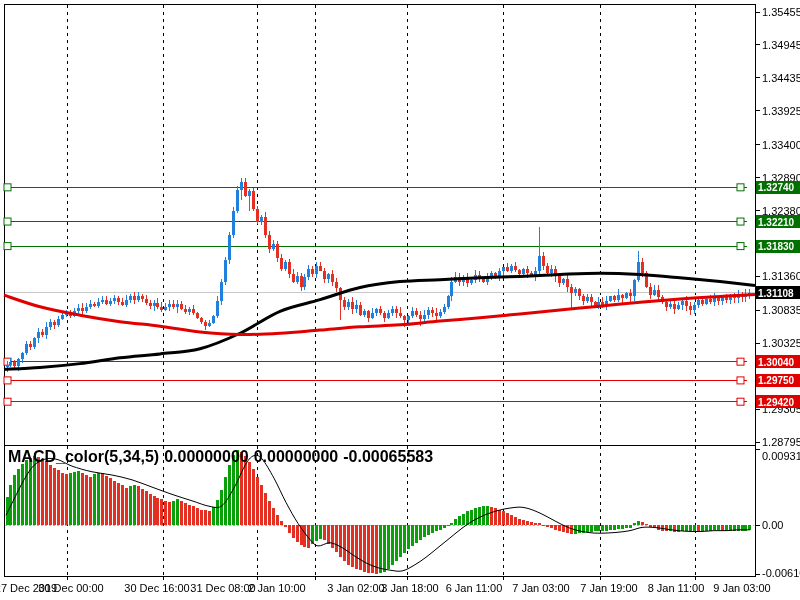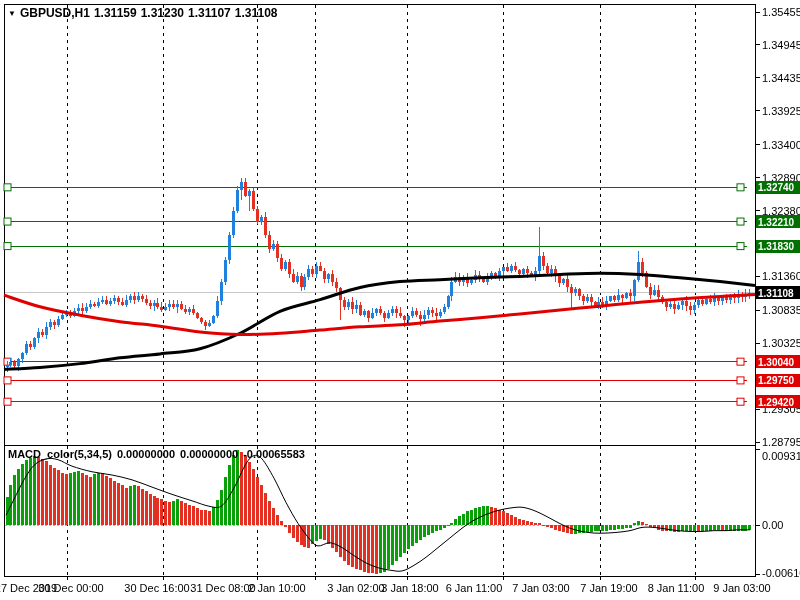--- a/index.html
+++ b/index.html
@@ -3,21 +3,21 @@
 <meta charset="utf-8">
 <style>
   html,body{margin:0;padding:0;background:#fff;}
   #stage{position:relative;width:800px;height:600px;background:#fff;overflow:hidden;
          font-family:"Liberation Sans",sans-serif;color:#000;}
   #chart-svg{position:absolute;left:0;top:0;}
   .overlay{position:absolute;white-space:pre;}
   #info-line{left:8px;top:6px;font-size:12px;font-weight:bold;}
   #info-line .tri{font-size:8px;vertical-align:1px;margin-right:4px;}
   #info-line span{margin-right:4px;}
-  #macd-line{left:8px;top:448px;font-size:11px;font-weight:bold;}
+  #macd-line{left:8px;top:448px;font-size:16px;font-weight:bold;}
   #macd-line span{margin-right:5px;}
 </style>
 </head>
 <body>
 
 <div id="stage">
   <svg id="chart-svg" width="800" height="600">
       <rect x="4" y="4" width="751" height="441" fill="#fff" stroke="#000000" shape-rendering="crispEdges"></rect>
       <rect x="4" y="445" width="751" height="131" fill="#fff" stroke="#000000" shape-rendering="crispEdges"></rect>
       <g>
@@ -719,15 +719,14 @@
         <text x="277" y="592" font-size="11" fill="#000000" text-anchor="middle">2 Jan 10:00</text>
         <text x="356" y="592" font-size="11" fill="#000000" text-anchor="middle">3 Jan 02:00</text>
         <text x="410" y="592" font-size="11" fill="#000000" text-anchor="middle">3 Jan 18:00</text>
         <text x="474" y="592" font-size="11" fill="#000000" text-anchor="middle">6 Jan 11:00</text>
         <text x="541" y="592" font-size="11" fill="#000000" text-anchor="middle">7 Jan 03:00</text>
         <text x="609" y="592" font-size="11" fill="#000000" text-anchor="middle">7 Jan 19:00</text>
         <text x="676" y="592" font-size="11" fill="#000000" text-anchor="middle">8 Jan 11:00</text>
         <text x="742" y="592" font-size="11" fill="#000000" text-anchor="middle">9 Jan 03:00</text>
       </g>
     </svg>
-  <div id="info-line" class="overlay"><span class="tri">▼</span><span>GBPUSD,H1</span><span>1.31159</span><span>1.31230</span><span>1.31107</span><span>1.31108</span></div>
   <div id="macd-line" class="overlay"><span>MACD_color(5,34,5)</span><span>0.00000000</span><span>0.00000000</span><span>-0.00065583</span></div>
 </div>
 
 </body></html>

